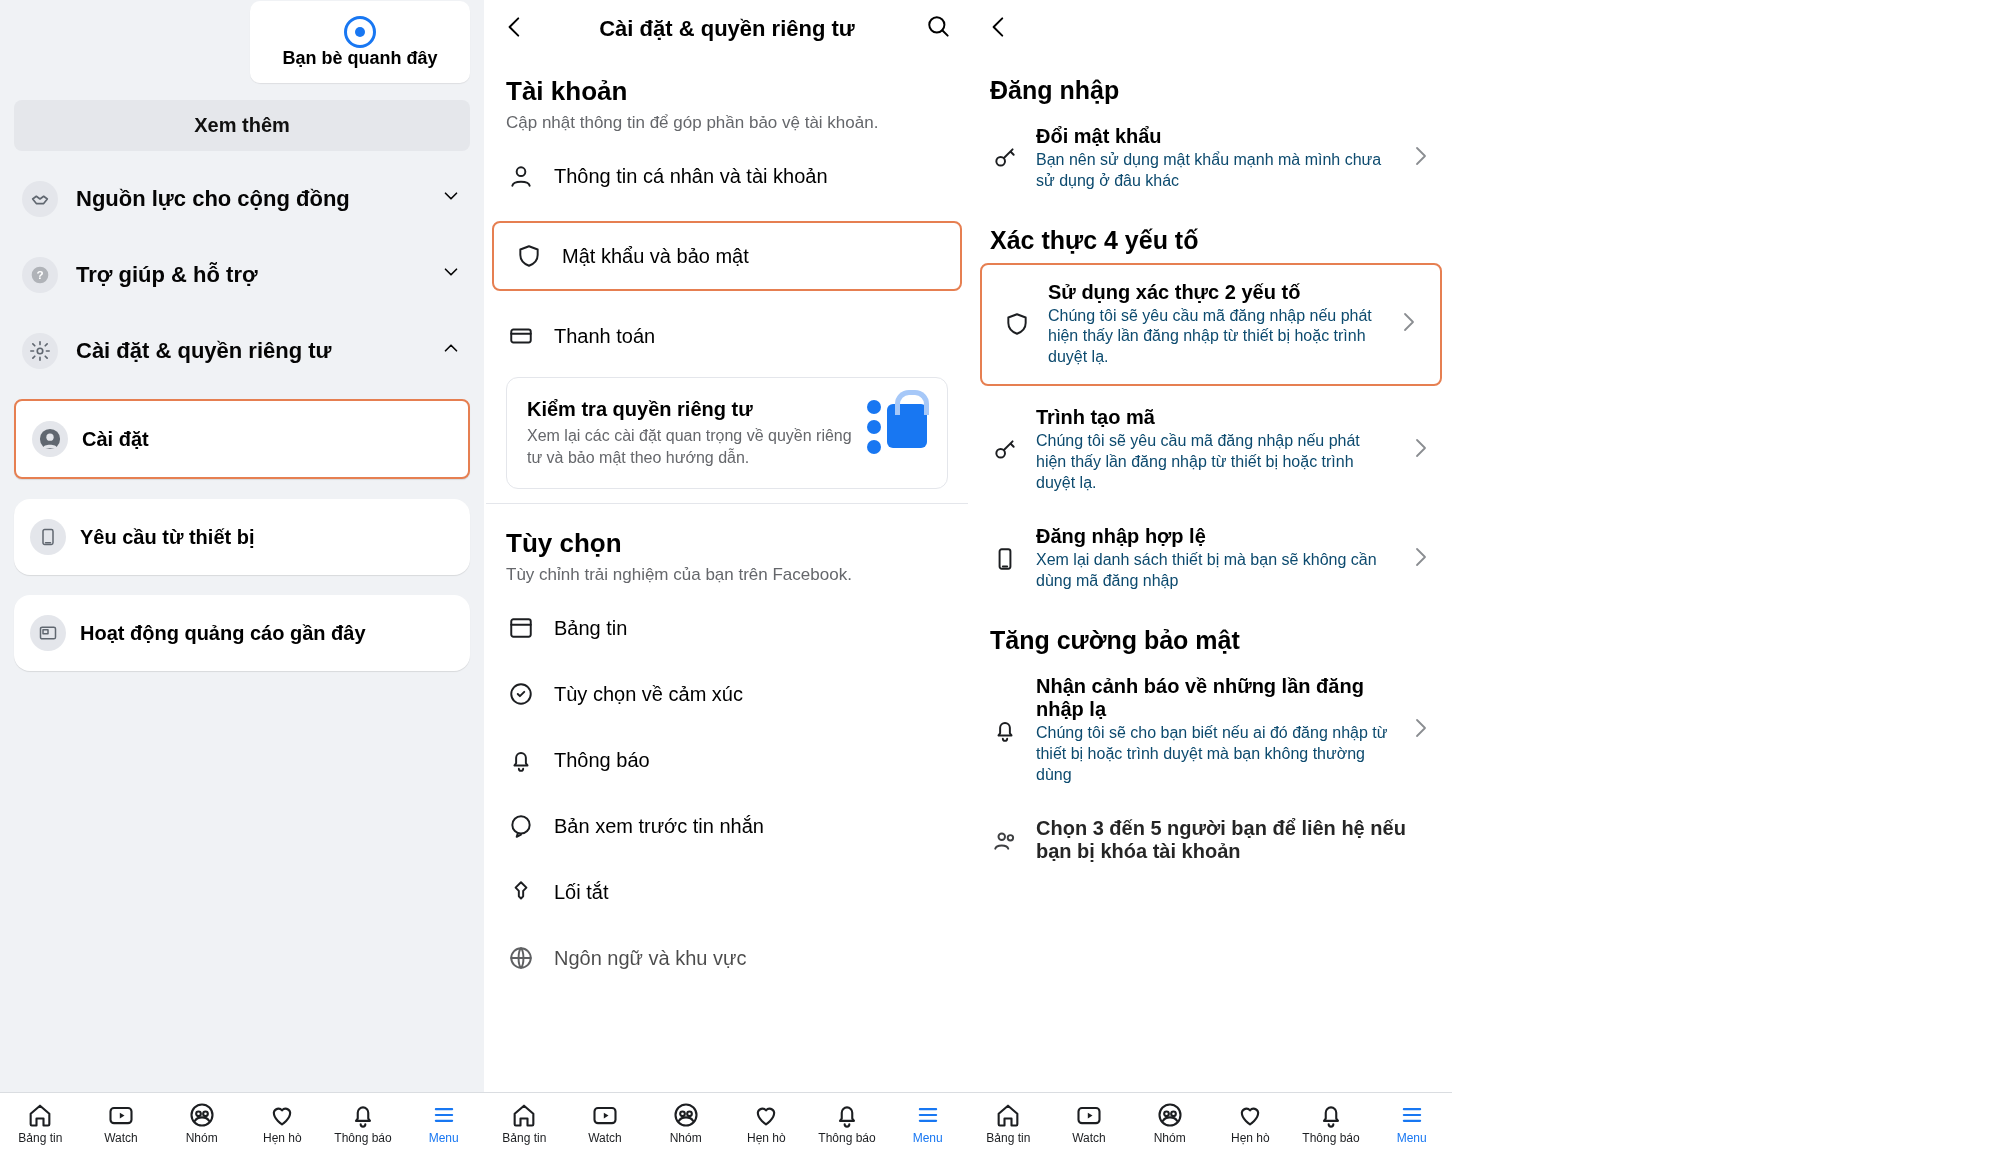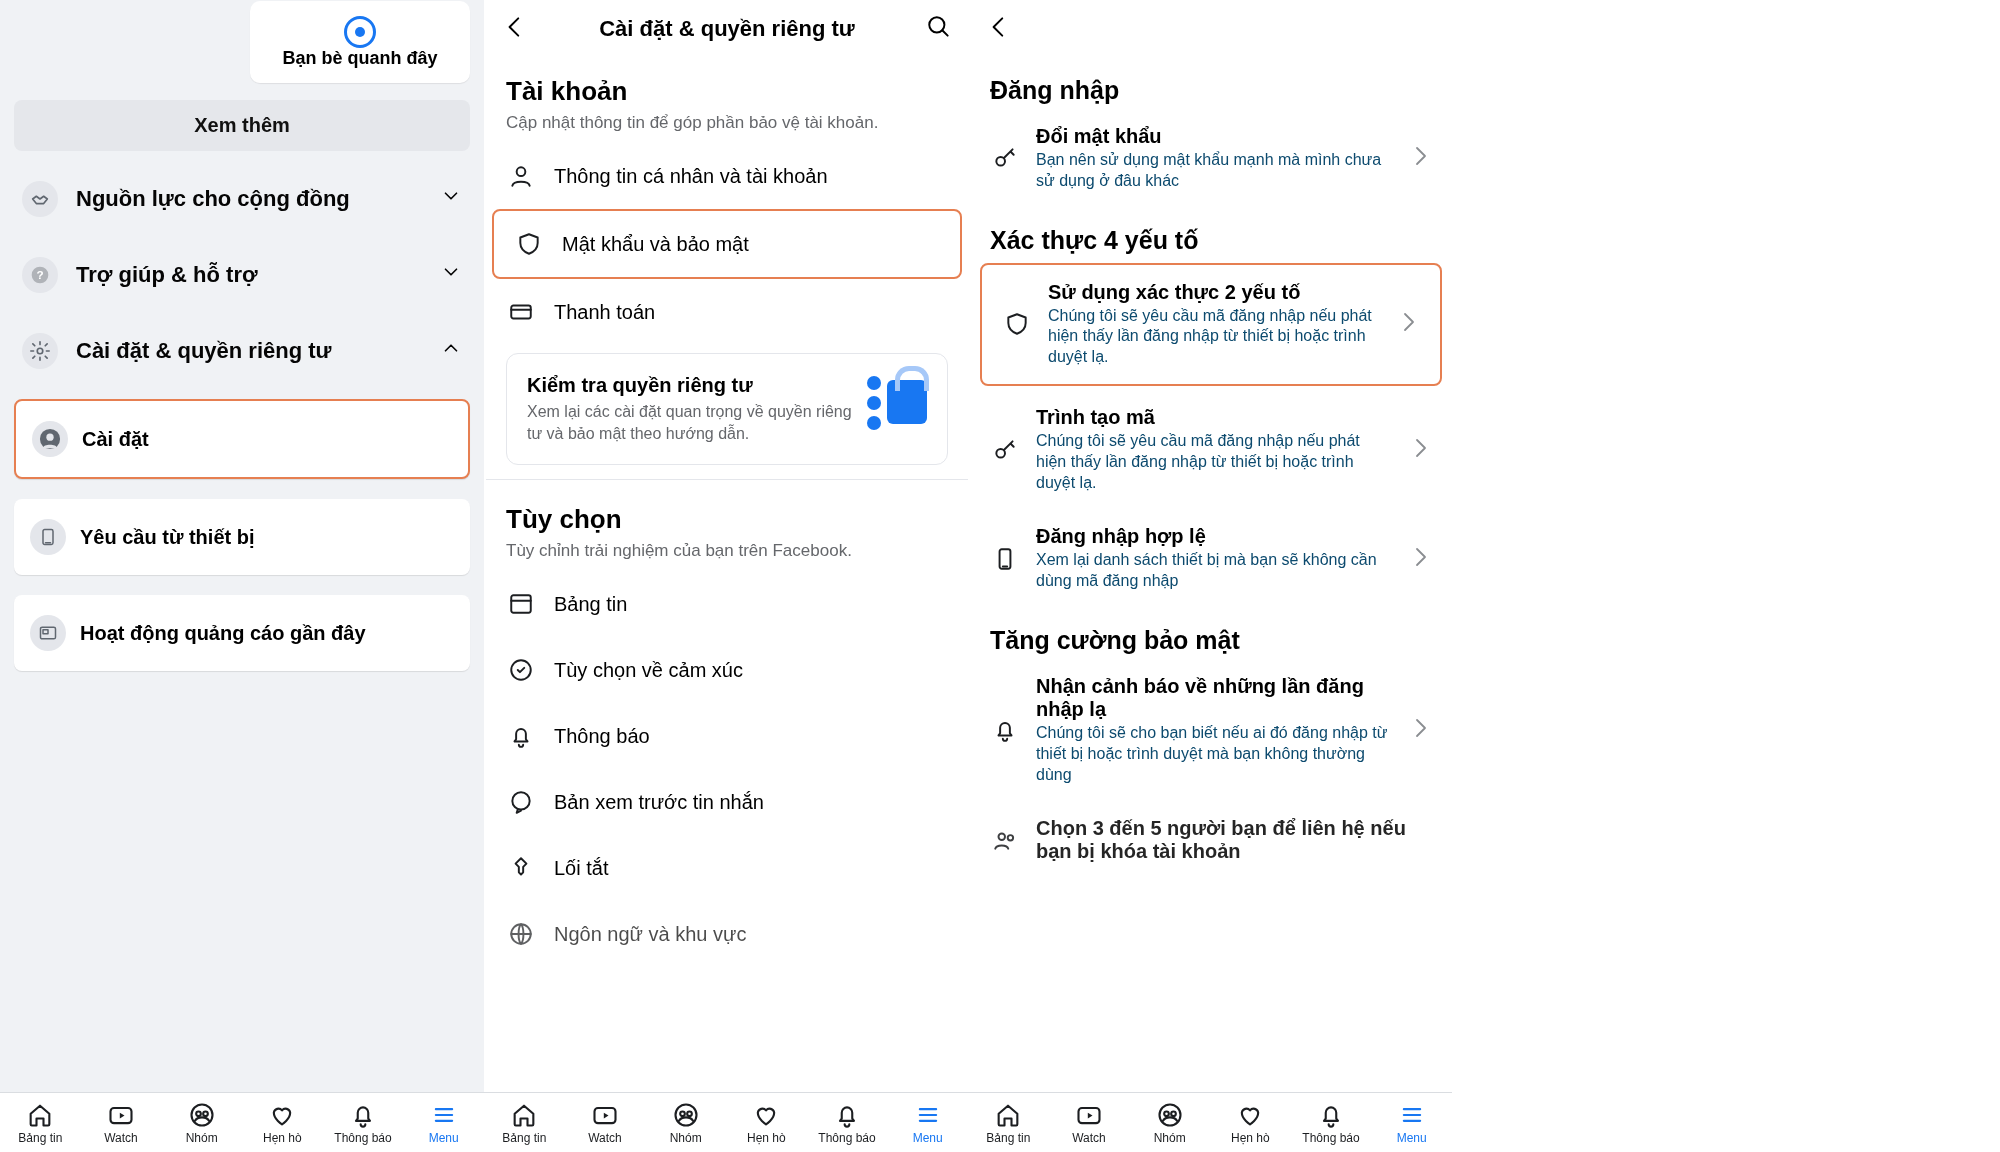--- a/index.html
+++ b/index.html
@@ -4,21 +4,21 @@
 <style>
 * { box-sizing: border-box; margin: 0; padding: 0; }
 body { font-family: -apple-system, BlinkMacSystemFont, "Segoe UI", Helvetica, Arial, sans-serif; background: #fff; width: 2000px; height: 1152px; display: flex; }
 .panel { width: 484px; position: relative; display: flex; flex-direction: column; }
 .panel.p1 { background: #f0f2f5; }
 .panel.p2, .panel.p3 { background: #fff; padding-left: 2px; }
 .chip { background: #fff; border-radius: 10px; box-shadow: 0 1px 1px rgba(0,0,0,0.08); padding: 12px 14px; margin: 7px 0; display: flex; flex-direction: column; align-items: center; justify-content: center; min-width: 220px; min-height: 82px; }
 .seeMore { margin: 10px 14px; background: #e5e7eb; border-radius: 8px; text-align: center; padding: 14px 0; font-weight: 600; font-size: 20px; color: #111; }
 .menuRow { display: flex; align-items: center; gap: 18px; padding: 20px 22px; font-size: 22px; font-weight: 600; color: #050505; }
 .menuRow .chev { margin-left: auto; }
-.whiteItem { background: #fff; border-radius: 8px; box-shadow: 0 1px 1px rgba(0,0,0,0.1); margin: 10px 14px; padding: 20px 16px; display: flex; align-items: center; gap: 14px; font-size: 20px; font-weight: 600; }
+.whiteItem { background: #fff; border-radius: 16px; box-shadow: 0 1px 1px rgba(0,0,0,0.1); margin: 10px 14px; padding: 20px 16px; display: flex; align-items: center; gap: 14px; font-size: 20px; font-weight: 600; }
 .hl-red { border: 2px solid #e67f51; border-radius: 8px; }
 .header2 { display: flex; align-items: center; padding: 14px 16px; }
 .title2 { flex: 1; text-align: center; font-size: 22px; font-weight: 700; }
 .scroll { flex: 1; overflow: hidden; }
 .sectionH { font-size: 26px; font-weight: 800; padding: 18px 20px 4px; }
 .sectionSub { color: #65676b; font-size: 17px; padding: 2px 20px 10px; }
 .row { display: flex; align-items: center; gap: 18px; padding: 18px 20px; font-size: 20px; }
 .privacyCard { margin: 8px 20px 14px; border: 1px solid #e4e6eb; border-radius: 12px; padding: 20px 20px; display: flex; gap: 14px; align-items: flex-start; }
 .privacyCard .ttl { font-weight: 700; font-size: 20px; }
 .privacyCard .sub { color: #65676b; font-size: 16px; line-height: 1.35; margin-top: 4px; }
@@ -197,21 +197,21 @@
     <div class="row">
       <span class="iconPlain">
           <svg class="stroke" viewBox="0 0 24 24" width="26" height="26">
             <circle cx="12" cy="8" r="4"></circle>
             <path d="M4 21c1-5 15-5 16 0"></path>
           </svg>
         </span>
       <span>Thông tin cá nhân và tài khoản</span>
     </div>
 
-    <div class="row hl-red" style="margin:0 6px;">
+    <div class="row hl-red" style="margin:12px 6px;">
       <span class="iconPlain">
           <svg class="stroke" viewBox="0 0 24 24" width="26" height="26">
             <path d="M12 3l8 3v5c0 5-3 8-8 10-5-2-8-5-8-10V6z"></path>
           </svg>
         </span>
       <span>Mật khẩu và bảo mật</span>
     </div>
 
     <div class="row">
       <span class="iconPlain">

